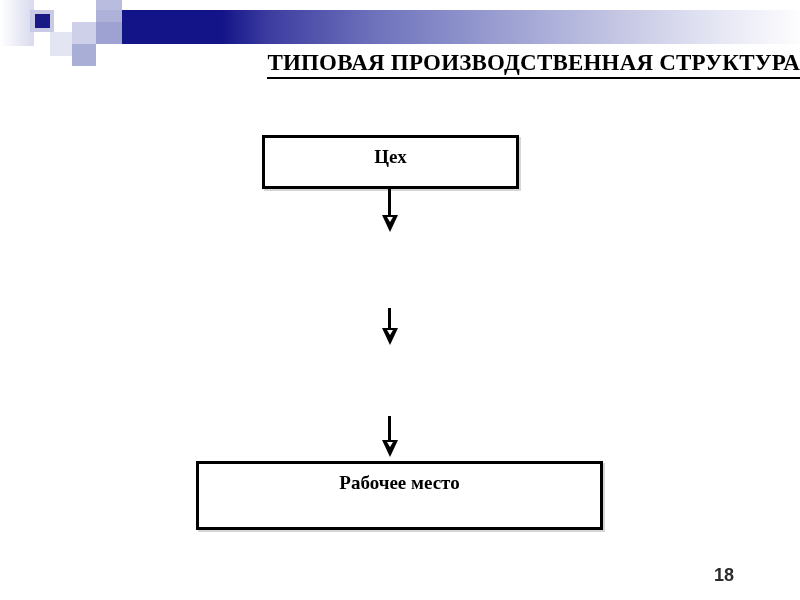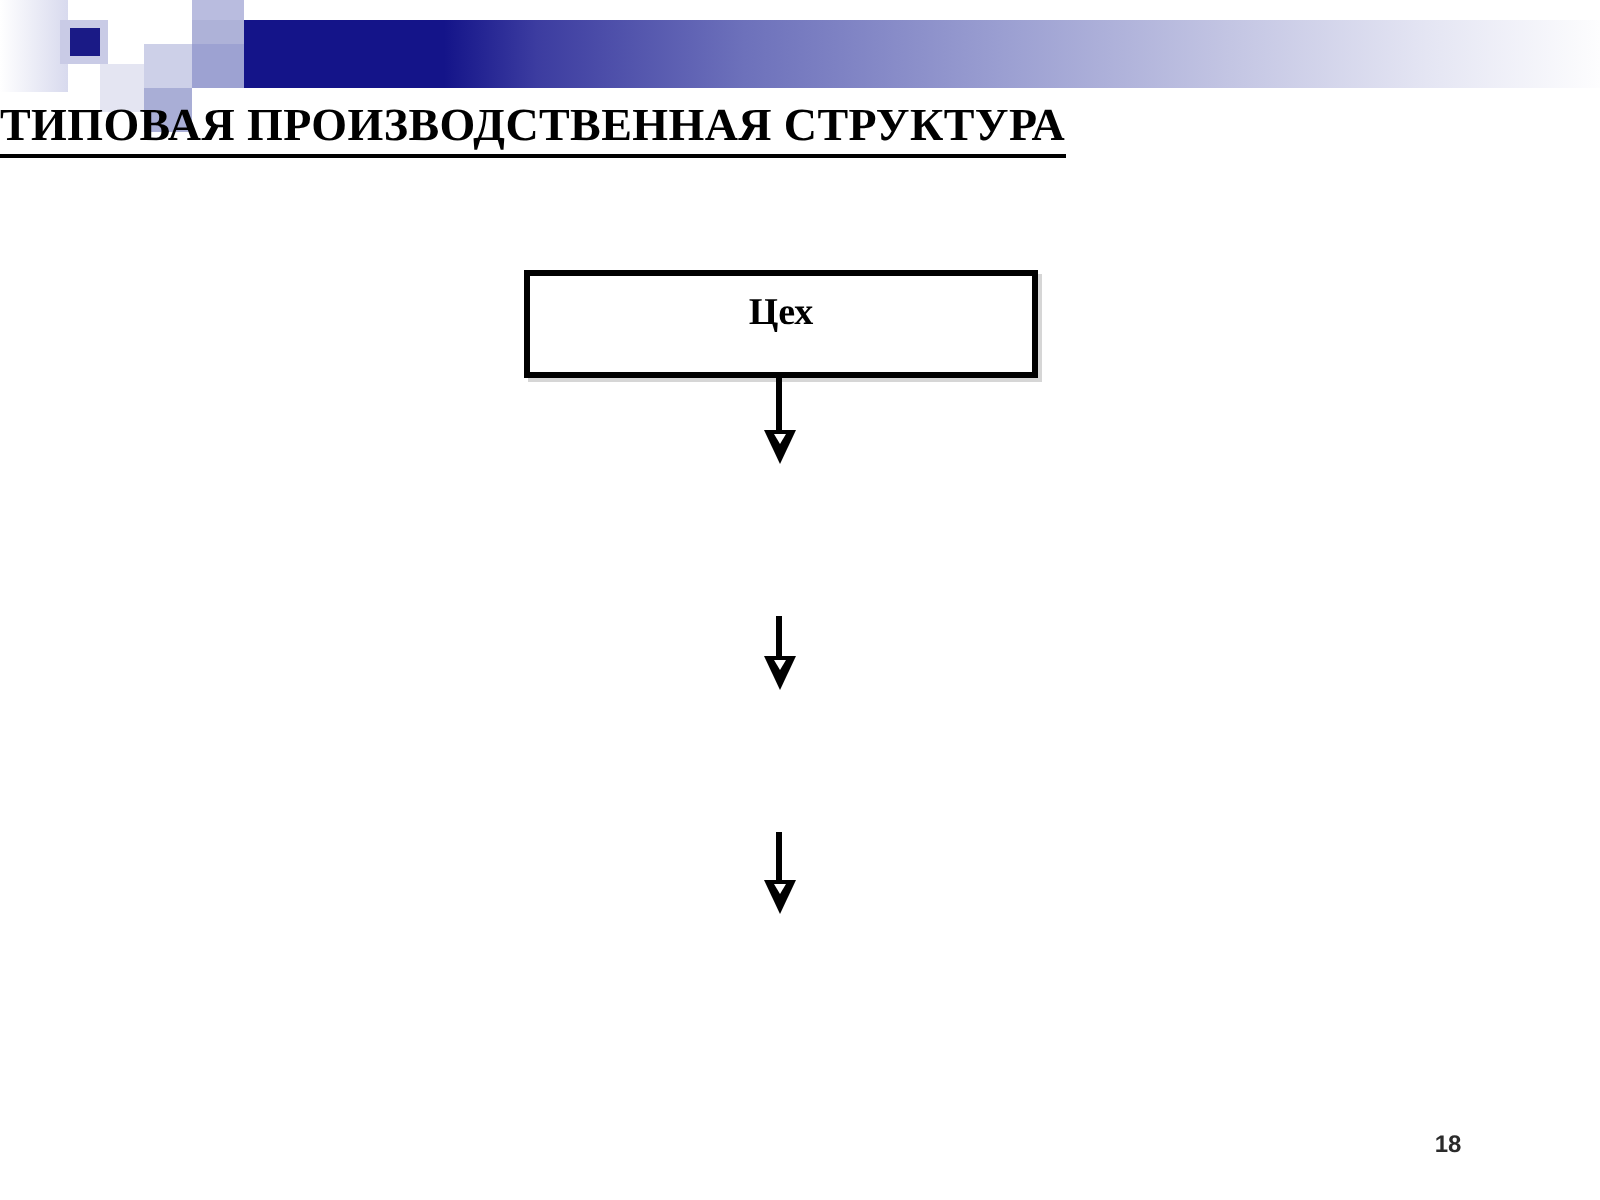--- a/index.html
+++ b/index.html
@@ -53,21 +53,21 @@
     width: 578px; height: 34px;
     background: linear-gradient(to right, #141489 0%, #3c3ca0 8%, #6d71bb 26%, #9a9ed1 48%, #c3c5e3 68%, #e4e5f3 85%, #fdfdfe 100%);
   }
 
   
   #page-title {
     position: absolute;
     left: 0;
     top: 50px;
     width: 800px;
-    text-align: left;
+    text-align: right;
     font-family: "Liberation Serif", serif;
     font-weight: bold;
     font-size: 23px;
     letter-spacing: 0.2px;
     color: #000000;
     white-space: nowrap;
   }
   #page-title .ul {
     border-bottom: 2px solid #000000;
     padding-bottom: 2px;
@@ -154,21 +154,21 @@
 
   
   #slide-number {
     position: absolute;
     left: 704px;
     top: 565px;
     width: 40px;
     text-align: center;
     font-family: "Liberation Sans", sans-serif;
     font-weight: bold;
-    font-size: 12px;
+    font-size: 18px;
     color: #2b2b2b;
   }
 </style>
 </head>
 <body>
 
 <div id="header-ornament">
   <div class="sq sq-wash"></div>
   <div class="sq sq-c"></div>
   <div class="sq sq-d"></div>
@@ -206,16 +206,19 @@
     <div class="head-notch"></div>
   </div>
 
 
   <div class="connector conn-3">
     <div class="stem"></div>
     <div class="head"></div>
     <div class="head-notch"></div>
   </div>
 
+  <div class="node node-4">
+    <div class="node-label">Рабочее место</div>
+  </div>
 
 </div>
 
 <div id="slide-number">18</div>
 
 </body></html>

